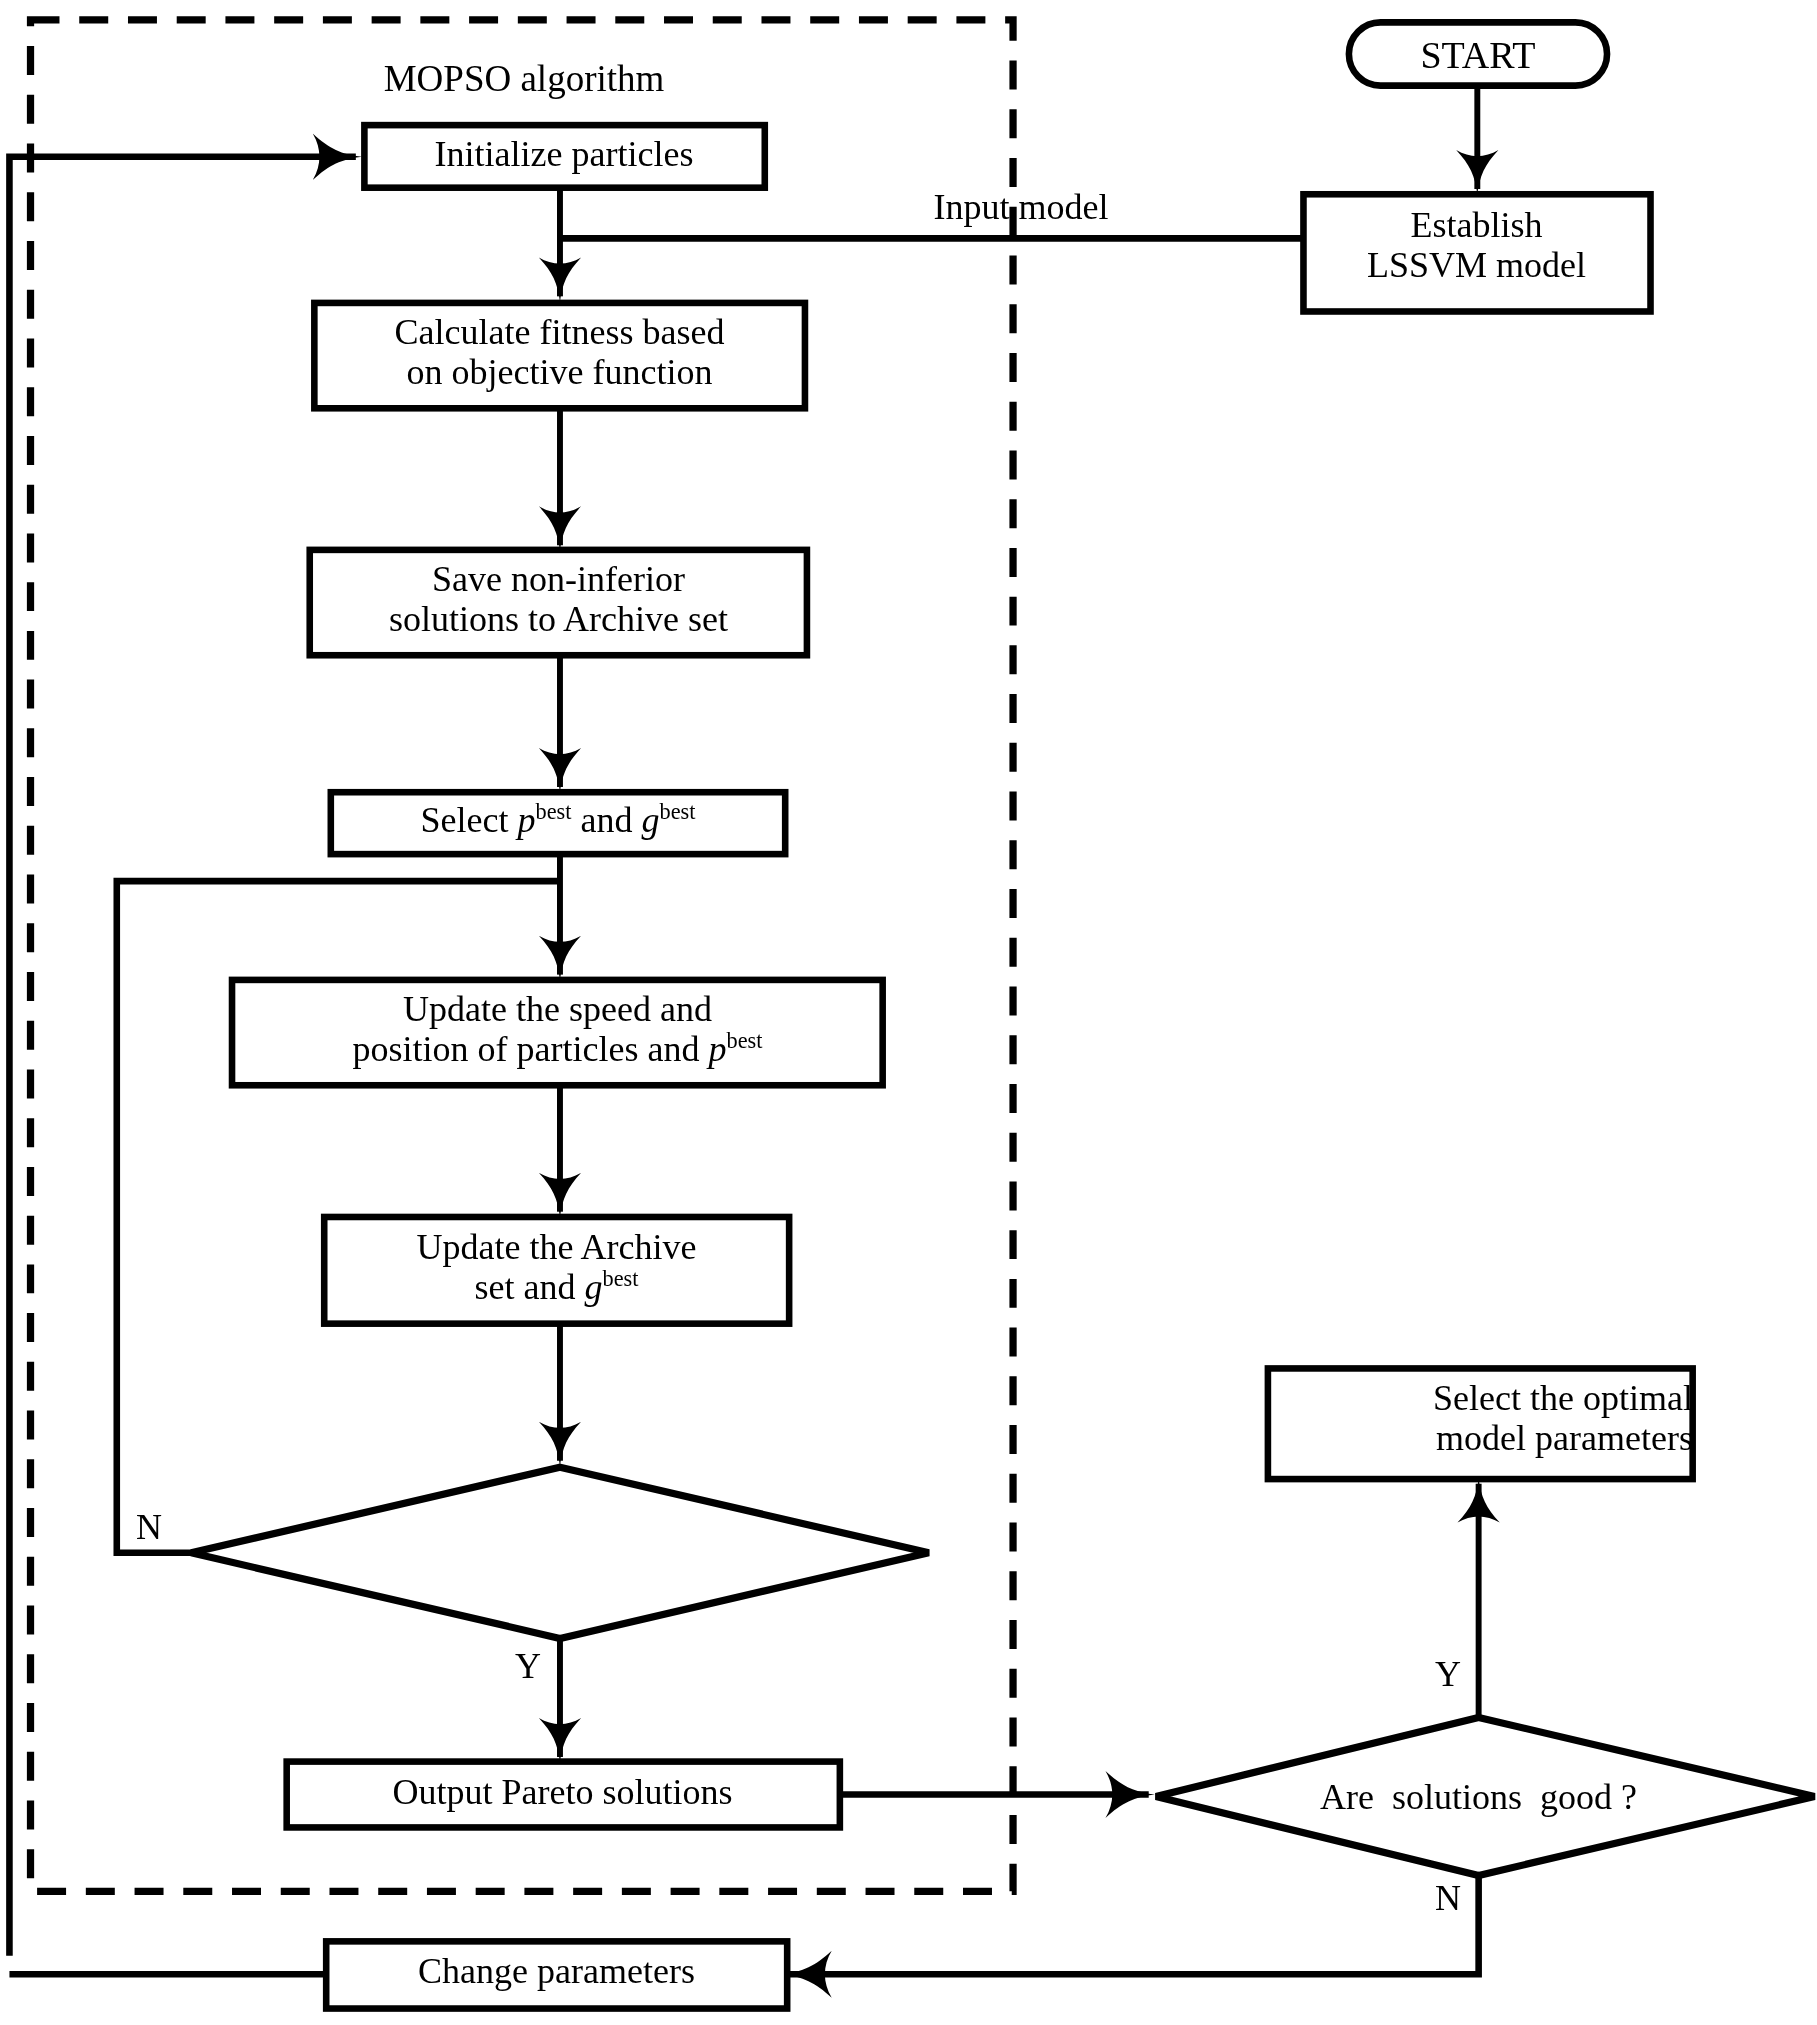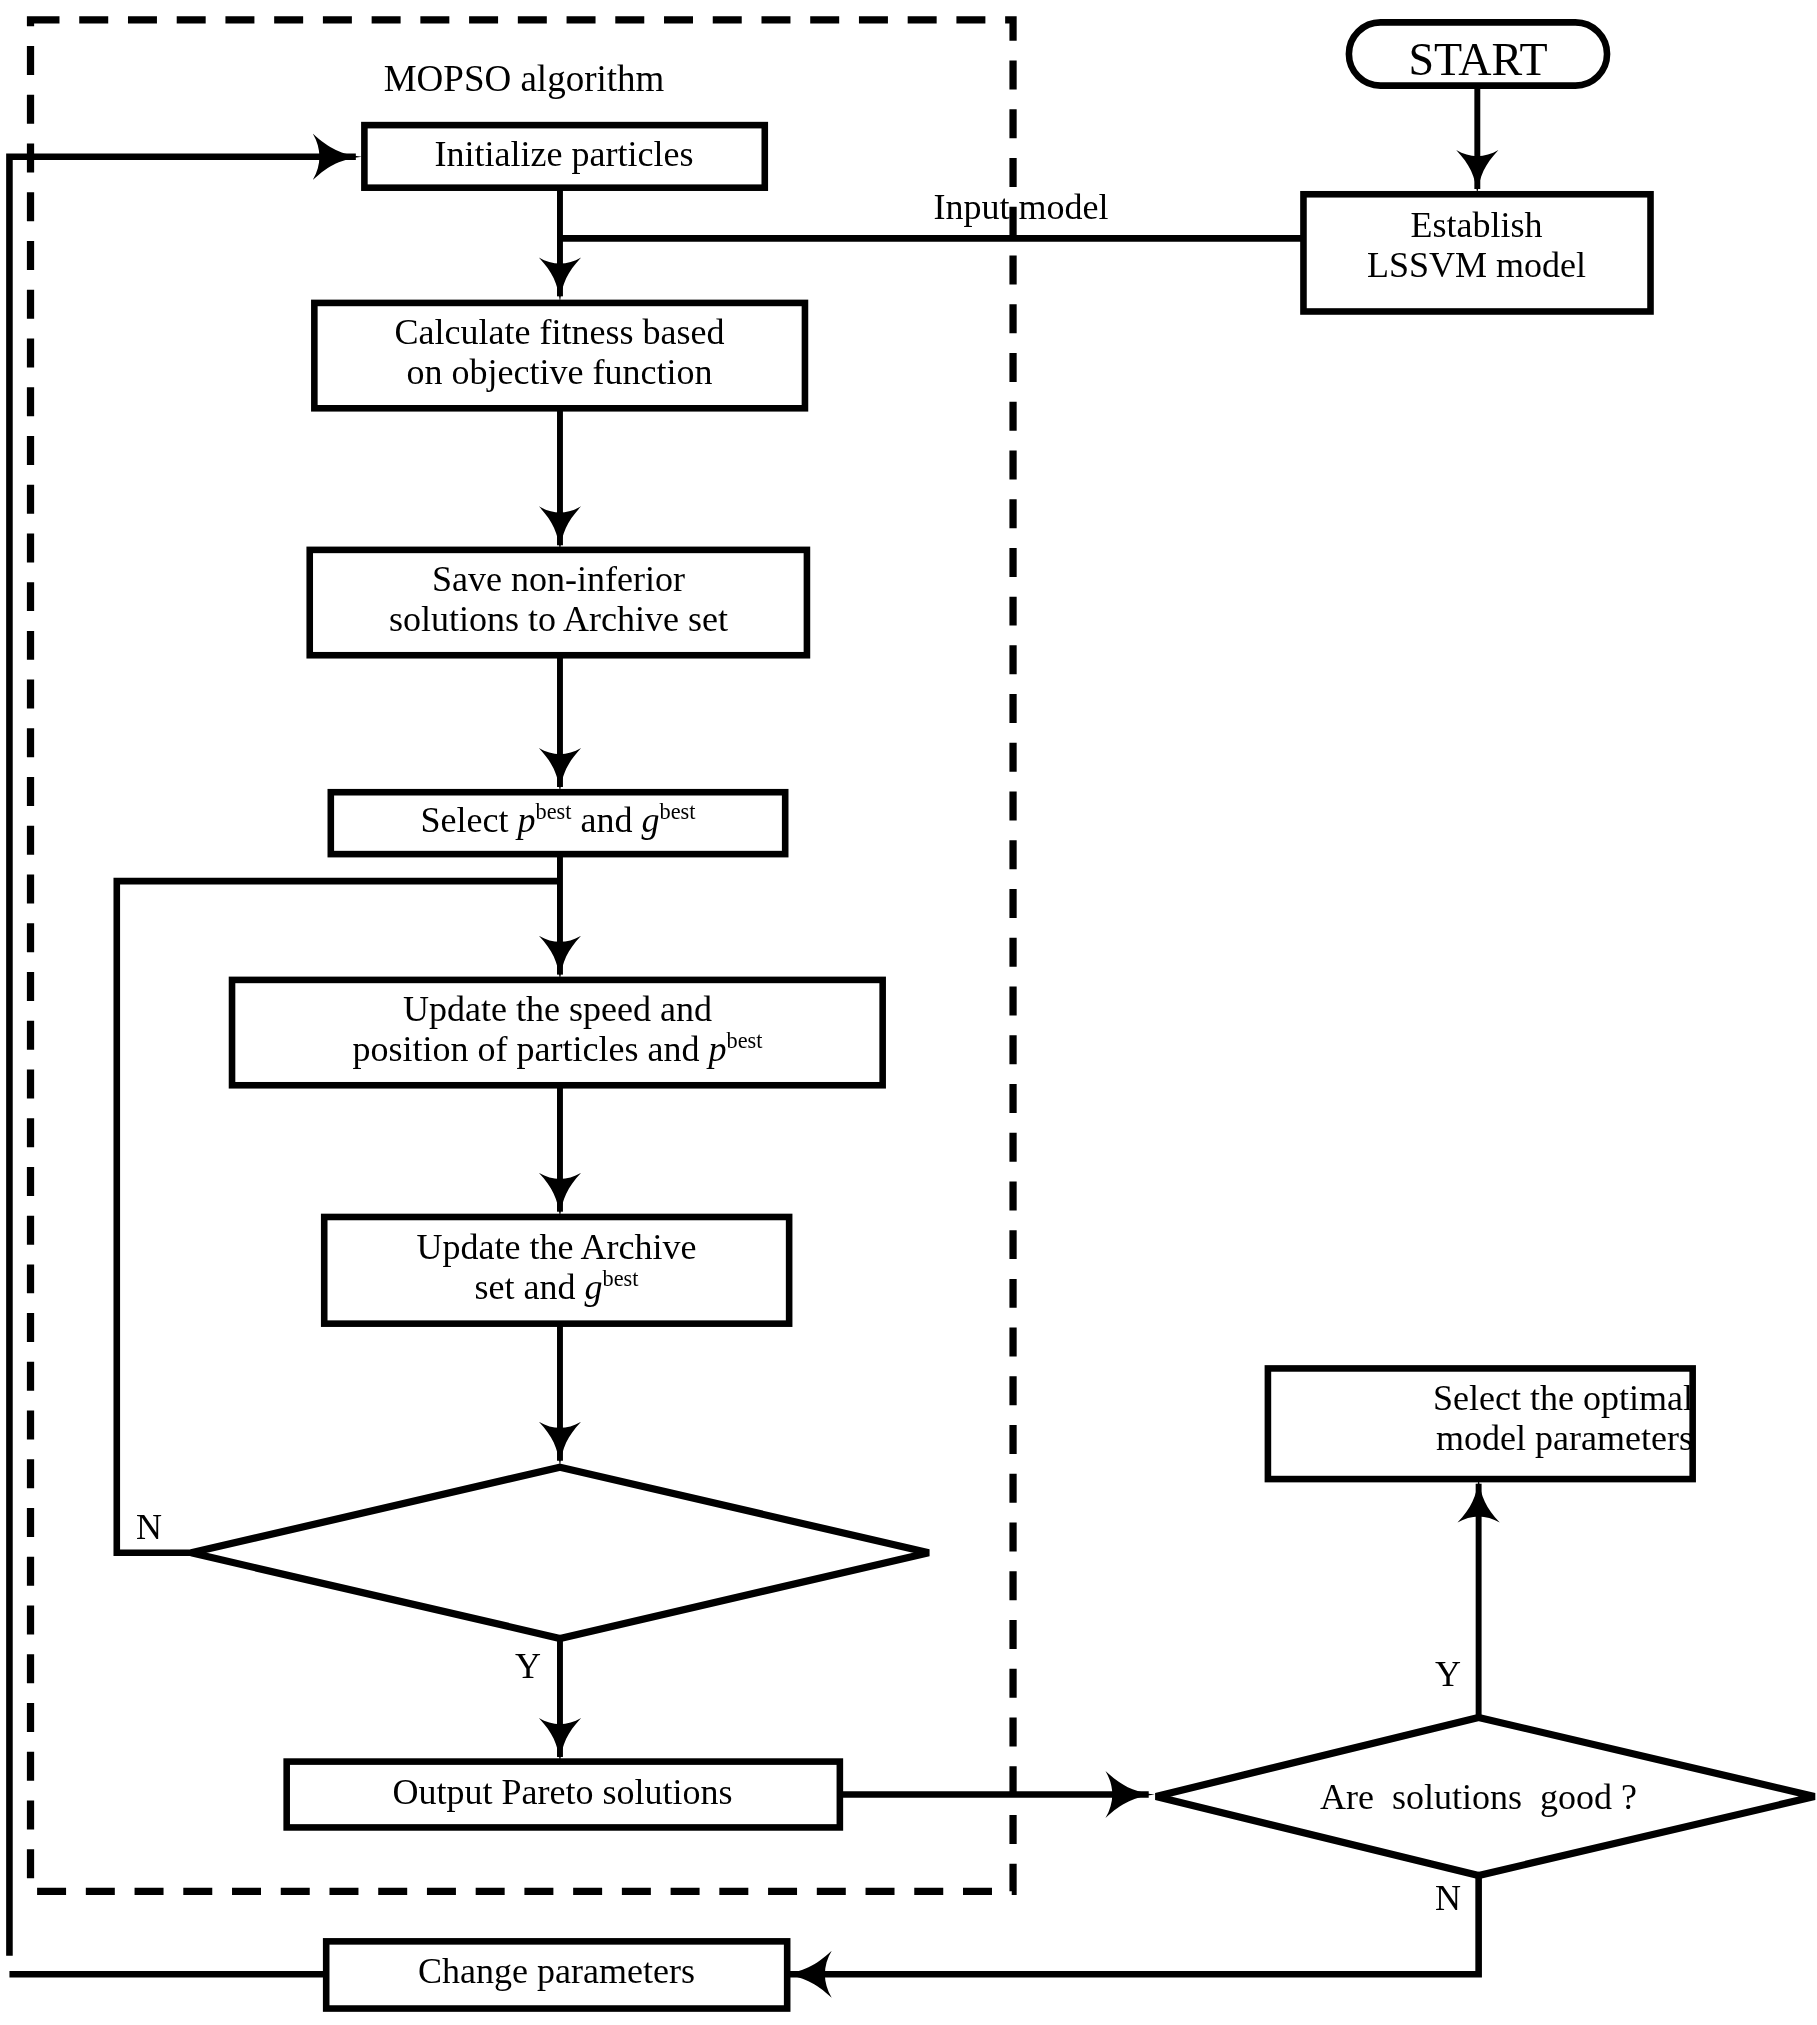--- a/index.html
+++ b/index.html
@@ -93,21 +93,21 @@
 
     <polyline points="2245,2848 2245,2998 1197,2998" fill="none" stroke="#000" stroke-width="10" marker-end="url(#arrow)"></polyline>
 
     <rect x="495" y="2948" width="700" height="102" fill="#fff" stroke="#000" stroke-width="10"></rect>
 
     <line x1="495" y1="2998" x2="14" y2="2998" stroke="#000" stroke-width="10"></line>
   </svg>
 
   <div class="lbl grouplbl" style="left:353px;top:58px;width:342px;">MOPSO algorithm</div>
 
-  <div class="lbl nodetext" style="left:1349px;top:34px;width:258px;font-size:46px;">START</div>
+  <div class="lbl nodetext" style="left:1349px;top:34px;width:258px;font-size:38px;">START</div>
 
   <div class="lbl nodetext" style="left:1303px;top:205px;width:347px;">Establish<br>LSSVM model</div>
 
   <div class="lbl nodetext" style="left:364px;top:134px;width:400px;">Initialize particles</div>
 
   <div class="lbl nodetext" style="left:314px;top:312px;width:491px;">Calculate fitness based<br>on objective function</div>
 
   <div class="lbl nodetext" style="left:310px;top:559px;width:497px;">Save non-inferior<br>solutions to Archive set</div>
 
   <div class="lbl nodetext" style="left:331px;top:800px;width:454px;">Select <i>p</i><sup>best</sup> and <i>g</i><sup>best</sup></div>

